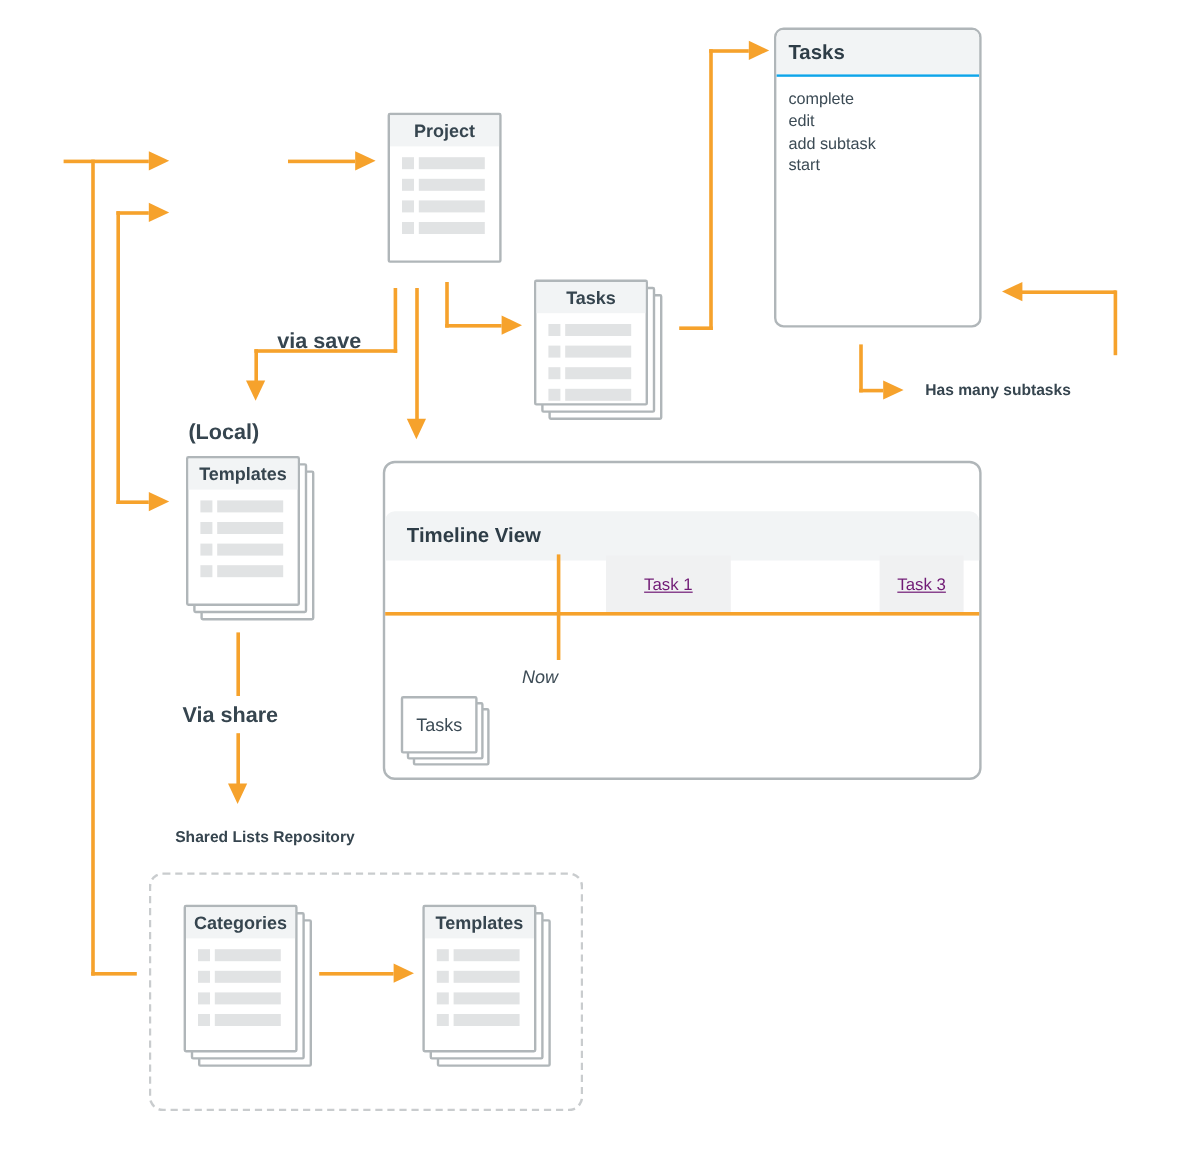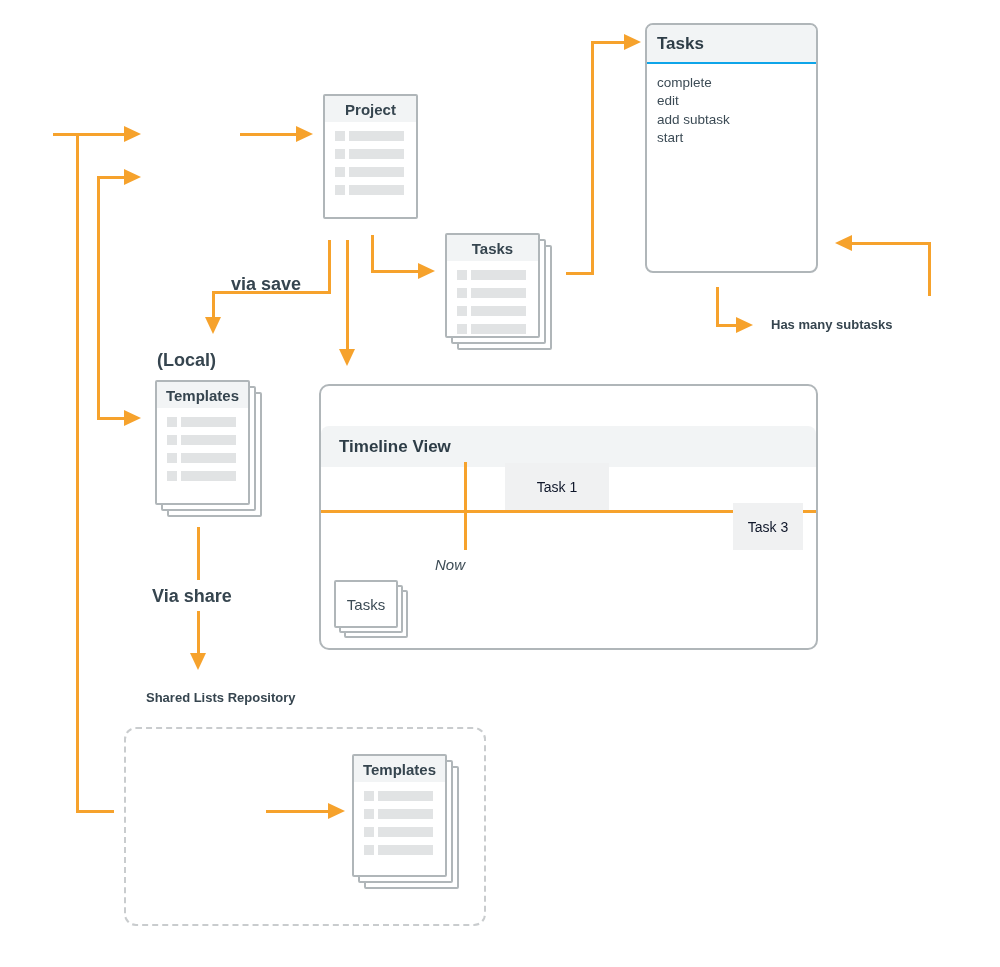--- a/index.html
+++ b/index.html
@@ -40,24 +40,24 @@
   .entity{position:absolute;left:645px;top:23px;width:173px;height:250px;background:#fff;border:2px solid var(--bd);border-radius:8px;overflow:hidden;}
   .ehdr{height:37px;background:var(--band);display:flex;align-items:center;padding-left:10px;font-weight:bold;font-size:17px;color:#2e3d47;}
   .efields{padding:11px 10px 7px 10px;font-size:13.5px;line-height:18.3px;color:#3c4b55;}
   .eactions{border-top:2px solid #0ea5e9;padding:10px 10px 0 10px;font-size:13.5px;line-height:18.3px;color:#3c4b55;}
 
   
   .panel{position:absolute;left:319px;top:384px;width:499px;height:266px;background:#fff;border:2px solid var(--bd);border-radius:10px;}
   .phdr{position:absolute;left:0;top:0;right:0;height:41px;background:var(--band);border-radius:8px 8px 0 0;display:flex;align-items:center;padding-left:18px;font-weight:bold;font-size:17px;color:#2e3d47;margin-top:40px;}
   .pline{position:absolute;left:0;right:0;top:124px;height:3px;background:var(--orange);}
   .nowline{position:absolute;left:143px;top:76px;width:3px;height:88px;background:var(--orange);}
-  .block{position:absolute;background:var(--blockg);display:flex;align-items:center;justify-content:center;font-size:14px;color:#0f172a;}
+  .block{position:absolute;background:var(--blockg);display:flex;align-items:center;justify-content:center;font-size:14px;color:#701a75;text-decoration:underline;}
   .block.t1{left:184px;top:77px;width:104px;height:47px;}
   .block.t2{left:254px;top:127px;width:105px;height:48px;}
-  .block.t3{left:412px;top:77px;width:70px;height:47px;margin-top:40px;}
+  .block.t3{left:412px;top:77px;width:70px;height:47px;}
   .nowlbl{position:absolute;left:114px;top:170px;width:62px;text-align:left;font-style:italic;font-size:15px;color:#3c4b55;}
   .ministack{left:13px;top:194px;width:64px;height:48px;}
   .minicard{display:flex;align-items:center;justify-content:center;font-size:15px;color:#3c4b55;}
 
   
   .lbl{position:absolute;font-weight:bold;color:var(--ink);}
   .lbl.sz15{font-size:18px;}
   .lbl.sz16{font-size:13px;}
 
   
@@ -237,20 +237,45 @@
     <div class="stack stack-sm ministack">
       <div class="sheet s2"></div>
       <div class="sheet s1"></div>
       <div class="sheet minicard">Tasks</div>
     </div>
   </div>
 
   <div class="lbl sz16" style="left:146px;top:690px;">Shared Lists Repository</div>
   <div class="dashedbox"></div>
 
+  <div class="stack" style="left:153px;top:754px;width:95px;height:123px;">
+    <div class="sheet s2"></div>
+    <div class="sheet s1"></div>
+    <div class="sheet list-card">
+      <div class="hdr">Categories</div>
+      <div class="rows">
+          <div class="lrow">
+            <span class="sq"></span>
+            <span class="bar"></span>
+          </div>
+          <div class="lrow">
+            <span class="sq"></span>
+            <span class="bar"></span>
+          </div>
+          <div class="lrow">
+            <span class="sq"></span>
+            <span class="bar"></span>
+          </div>
+          <div class="lrow">
+            <span class="sq"></span>
+            <span class="bar"></span>
+          </div>
+        </div>
+    </div>
+  </div>
 
   <div class="stack" style="left:352px;top:754px;width:95px;height:123px;">
     <div class="sheet s2"></div>
     <div class="sheet s1"></div>
     <div class="sheet list-card">
       <div class="hdr">Templates</div>
       <div class="rows">
           <div class="lrow">
             <span class="sq"></span>
             <span class="bar"></span>

